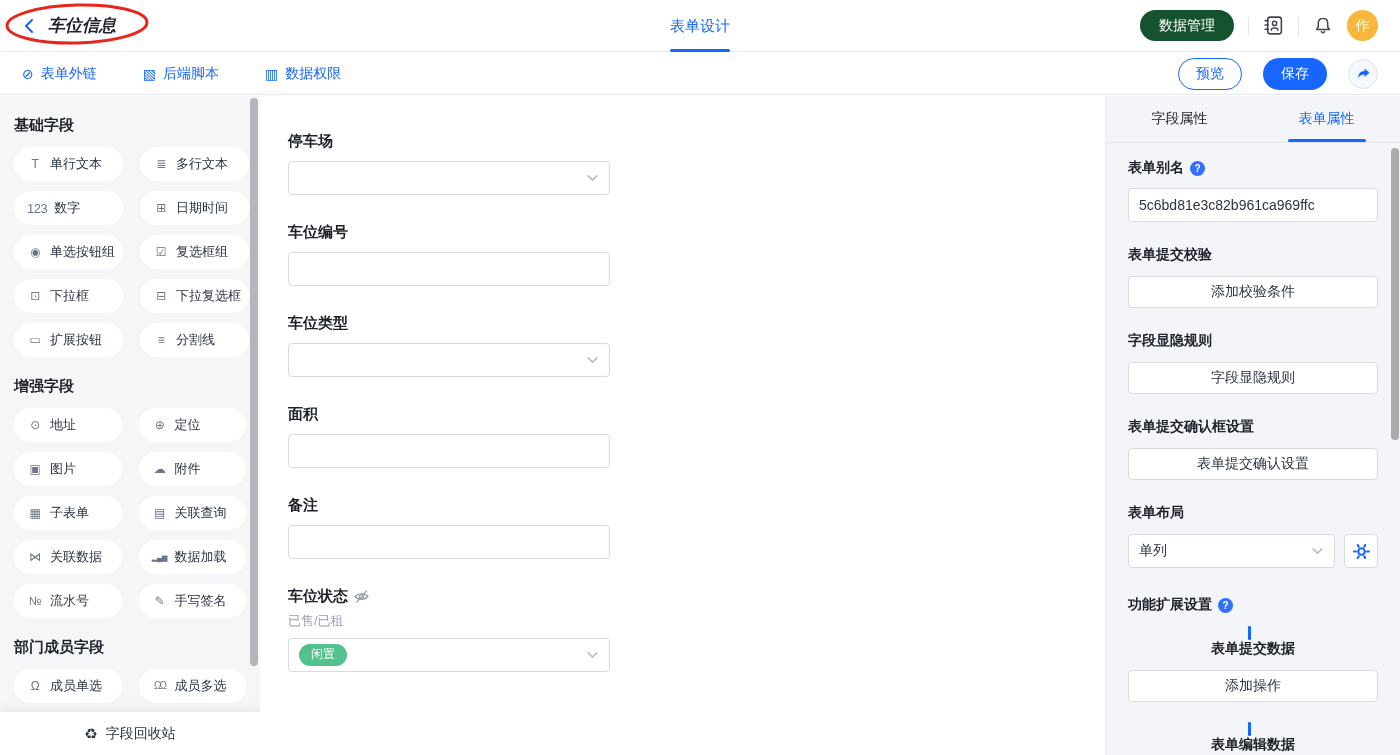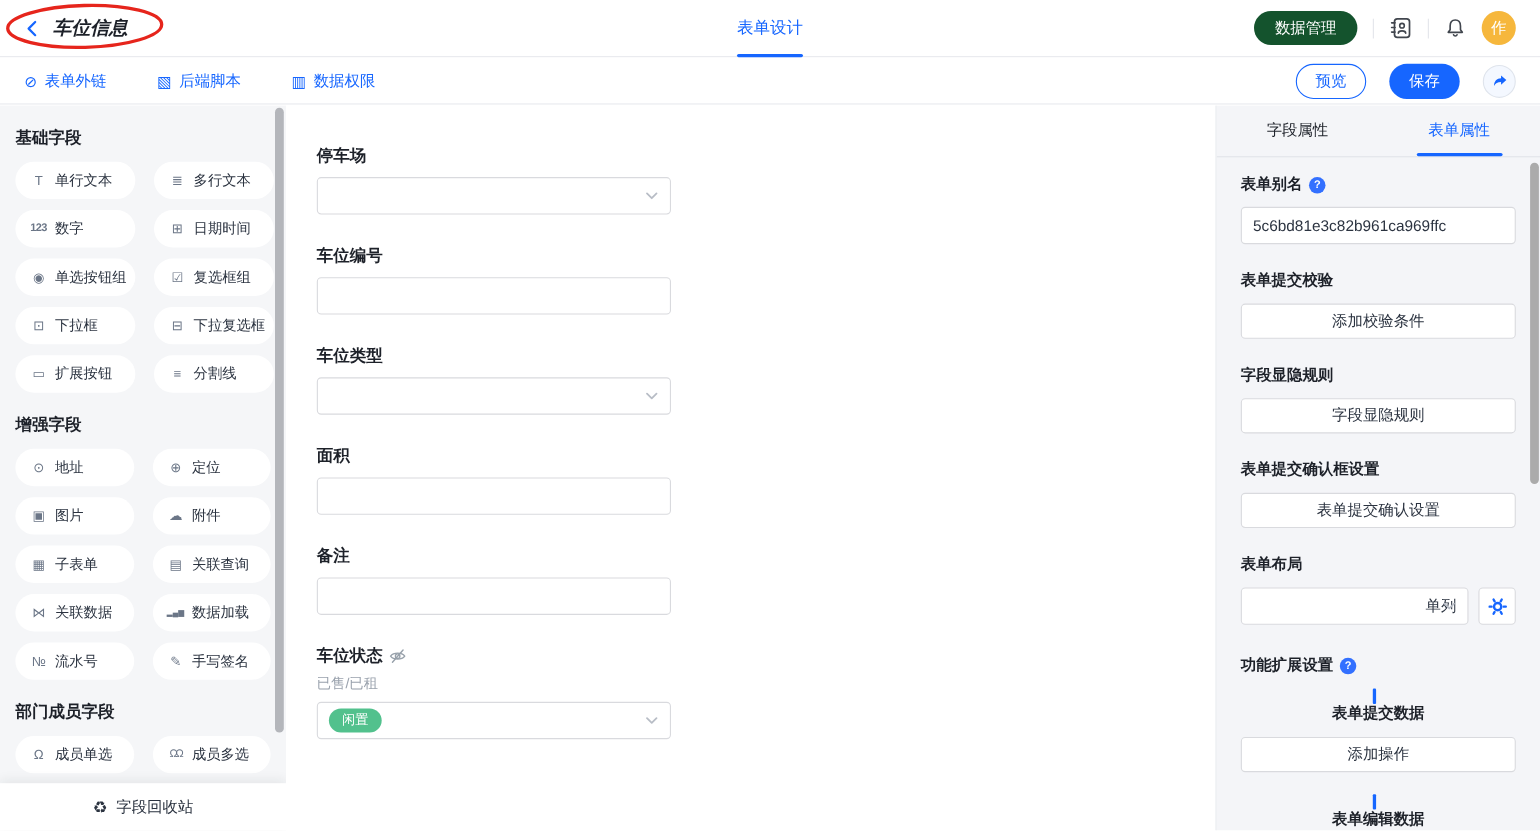--- a/index.html
+++ b/index.html
@@ -87,21 +87,21 @@
             font-weight:700; display:inline-flex; align-items:center; justify-content:center;
             margin-left:6px; cursor:pointer; }
   .p-input { margin-top:11px; height:34px; background:#fff; border:1px solid #d9dade; border-radius:4px;
              display:flex; align-items:center; padding:0 10px; font-size:14px; color:#2b3340; }
   .p-btn { margin-top:12px; width:100%; height:32px; background:#fff; border:1px solid #d9dade;
            border-radius:4px; font-size:14px; color:#2b3340; cursor:pointer; font-family:inherit; }
   .p-gap { margin-top:24px; }
   .layout-row { margin-top:12px; display:flex; gap:9px; }
   .p-select { flex:1; height:34px; background:#fff; border:1px solid #d9dade; border-radius:4px;
               display:flex; align-items:center; padding:0 10px; font-size:14px; color:#2b3340;
-              position:relative; cursor:pointer;justify-content:flex-end; }
+              position:relative; cursor:pointer; }
   .gear-btn { width:34px; height:34px; background:#fff; border:1px solid #d9dade; border-radius:4px;
               display:flex; align-items:center; justify-content:center; cursor:pointer; }
   .sub-heading { display:flex; align-items:center; font-size:14px; font-weight:700; color:#1d2129;flex-direction:column; }
   .blue-bar { width:3px; height:14px; background:#1666ff; margin-right:7px; border-radius:1px; }
   .panel-scroll { position:absolute; top:52px; right:1px; width:8px; height:292px; background:#ababab; border-radius:4px; }
 </style>
 </head>
 <body>
 
 <div class="app">
@@ -175,21 +175,21 @@
       <div class="pill-grid">
         <div class="pill">
           <span class="pill-icon">T</span>
           <span class="pill-label">单行文本</span>
         </div>
         <div class="pill">
           <span class="pill-icon">≣</span>
           <span class="pill-label">多行文本</span>
         </div>
         <div class="pill">
-          <span class="pill-icon" style="font-size:10px;font-weight:700;">123</span>
+          <span class="pill-icon" style="font-size:13px;font-weight:400;">123</span>
           <span class="pill-label">数字</span>
         </div>
         <div class="pill">
           <span class="pill-icon">⊞</span>
           <span class="pill-label">日期时间</span>
         </div>
         <div class="pill">
           <span class="pill-icon">◉</span>
           <span class="pill-label">单选按钮组</span>
         </div>

